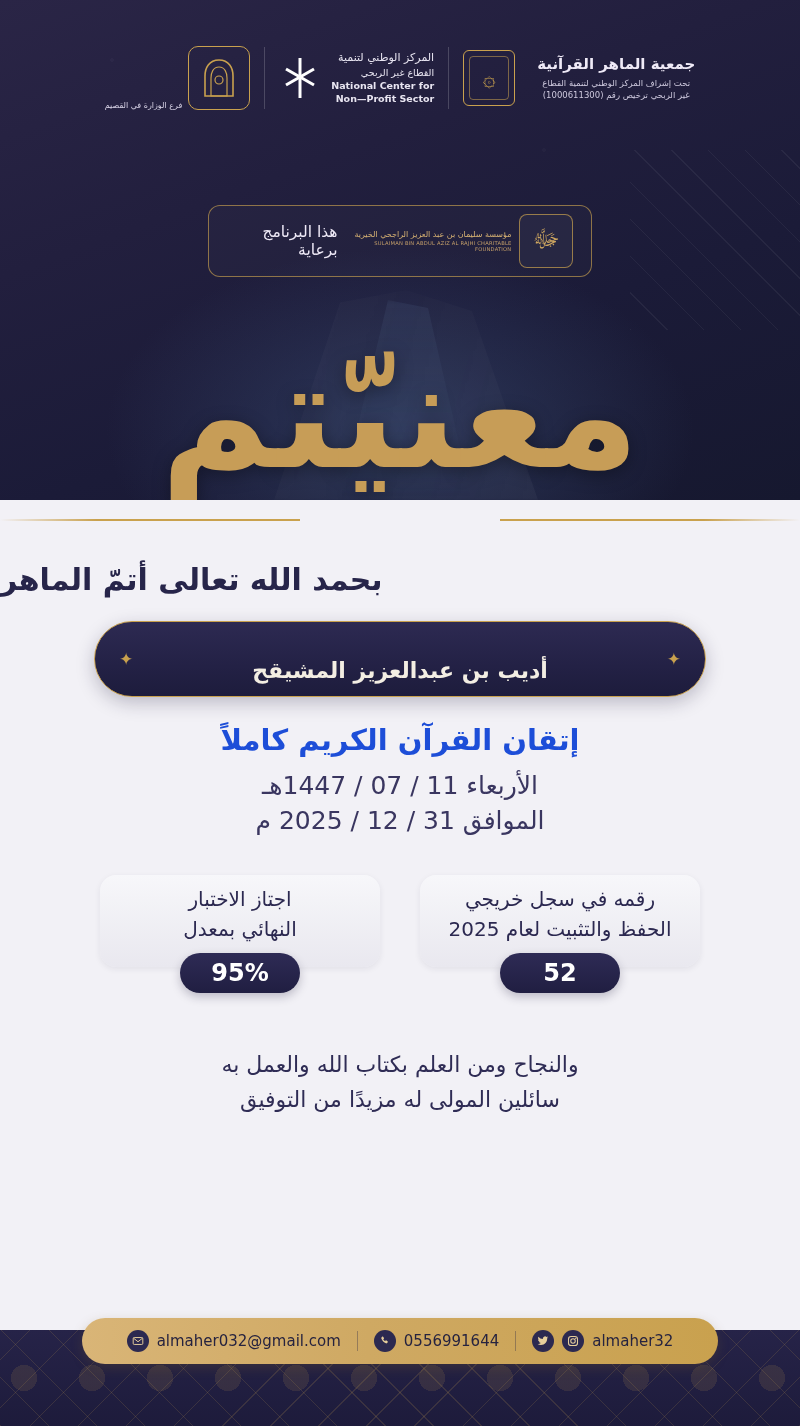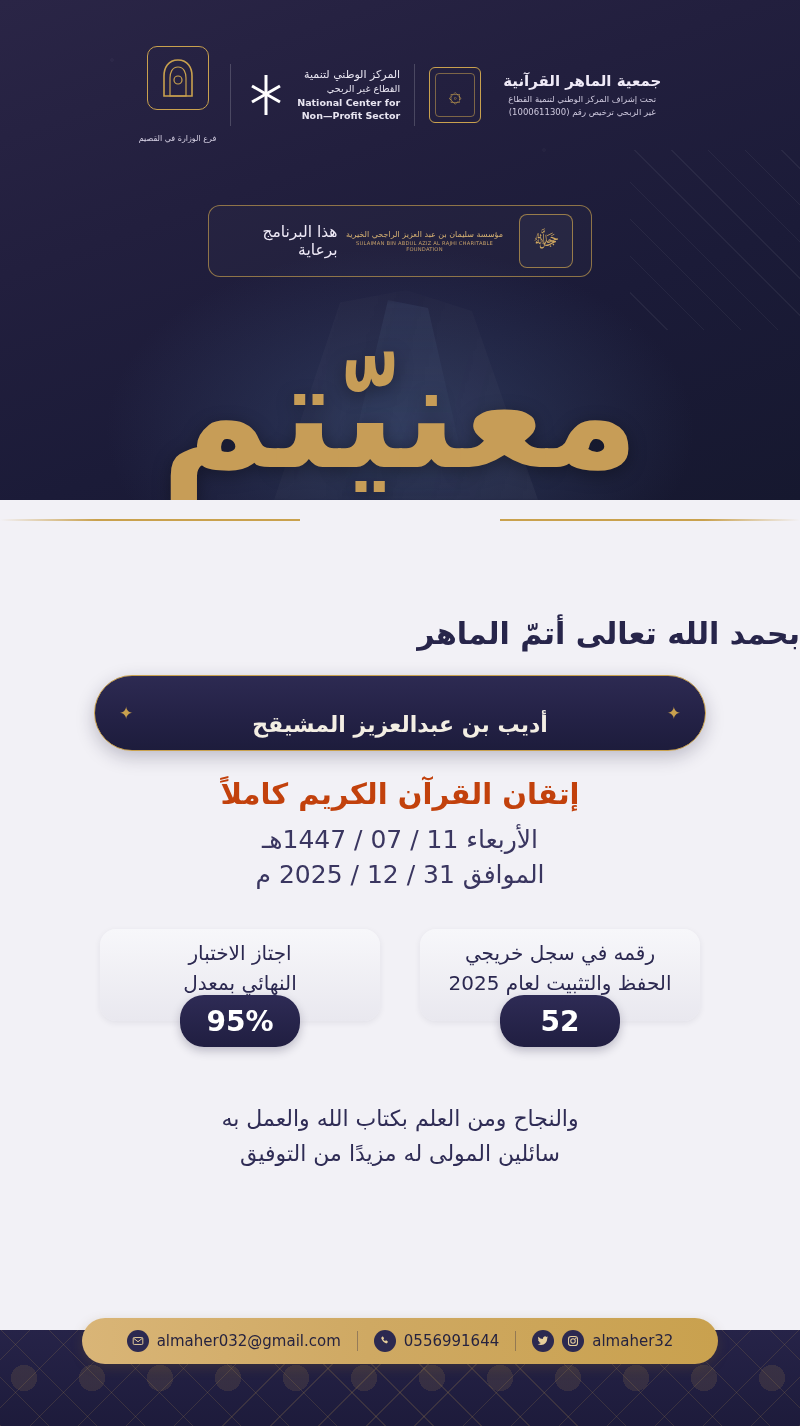--- a/index.html
+++ b/index.html
@@ -79,21 +79,21 @@
   }
 
   .ncnp { display: flex; align-items: center; gap: 10px; }
   .ncnp-txt { text-align: right; color: #e8e5f1; line-height: 1.4; }
   .ncnp-txt .a1 { font-size: 11px; }
   .ncnp-txt .a2 { font-size: 9.5px; }
   .ncnp-txt .e1 { font-size: 9.5px; font-weight: 700; direction: ltr; }
   .ncnp-txt .e2 { font-size: 9.5px; font-weight: 700; direction: ltr; }
   .ncnp-mark { width: 42px; height: 48px; color: #fff; display:flex;align-items:center;justify-content:center;}
 
-  .ministry { display: flex; flex-direction: column; align-items: center; gap: 24px; }
+  .ministry { display: flex; flex-direction: row; align-items: flex-end; gap: 6px; }
   .ministry-badge {
     width: 62px; height: 64px;
     border: 1.4px solid #c9a14e; border-radius: 10px;
     display: flex; align-items: center; justify-content: center;
     color: #c9a14e;
   }
   .ministry-cap { font-size: 8px; color: #d8d3e6; }
 
   
   .sponsor {
@@ -108,21 +108,21 @@
   .sponsor-label { color: #efeaf7; font-size: 15.5px; }
   .sponsor-logo { display:flex; align-items:center; gap:8px; }
   .sponsor-mark {
     width: 54px; height: 54px; border-radius: 8px;
     border: 1.2px solid rgba(201,161,78,0.7);
     display:flex; align-items:center; justify-content:center;
     color:#cfa760; font-size: 24px;
     background: rgba(255,255,255,0.03);
     position: relative;
   }
-  .sponsor-name { text-align:center; line-height:1.25; }
+  .sponsor-name { line-height:1.25; }
   .sponsor-name .s1 { font-size: 8px; color: #d7b273; }
   .sponsor-name .s2 { font-size: 5.2px; color: #c6a06a; letter-spacing: .2px; }
 
   
   .calligraphy {
     position: absolute; top: 340px; left: 0; width: 800px;
     text-align: center;
     color: #c79d57;
     font-family: "DejaVu Sans", "Liberation Sans", sans-serif;
     font-size: 150px;
@@ -141,22 +141,22 @@
   }
   .gold-rule-gap {
     position: absolute; top: 512px; left: 300px; width: 200px; height: 18px;
     background: #f2f1f6; z-index: 4;
   }
 
   
   .body-area { position: absolute; top: 500px; left: 0; width: 800px; height: 800px; }
 
   .headline {
-    margin-top: 116px;
-    text-align: right;
+    margin-top: 62px;
+    text-align: left;
     color: #27254a;
     font-size: 30px;
     font-weight: 700;
     letter-spacing: 1px;
   }
 
   .name-pill {
     margin: 24px auto 0;
     width: 612px; height: 76px;
     border-radius: 38px;
@@ -169,21 +169,21 @@
   .name-pill .txt { color: #f3eee3; font-size: 22px; font-weight: 700; margin-top: 23px; }
   .name-pill .orn {
     position: absolute; top: 50%; transform: translateY(-50%);
     color: #c9a14e; font-size: 17px;
   }
   .name-pill .orn.r { right: 24px; }
   .name-pill .orn.l { left: 24px; }
 
   .achievement {
     margin-top: 26px; text-align: center;
-    color: #c2410c; font-size: 29px; font-weight: 700; letter-spacing: .5px;
+    color: #1d4ed8; font-size: 29px; font-weight: 700; letter-spacing: .5px;
   }
   .date-h { margin-top: 14px; text-align:center; color:#3a3660; font-size: 25px; }
   .date-g { margin-top: 6px; text-align:center; color:#3a3660; font-size: 25px; }
   .duration { margin-top: 12px; text-align:center; color:#6a6788; font-size: 17px; }
 
   
   .stats {
     margin-top: 40px;
     display: flex; justify-content: center; gap: 40px;
   }
@@ -194,24 +194,24 @@
     box-shadow: 0 2px 6px rgba(40,38,70,0.08);
     display: flex; align-items: center; justify-content: center;
     position: relative;
   }
   .stat .label {
     text-align: center; color: #2b2850; font-size: 20px; line-height: 1.5;
     padding: 0 16px 14px;
   }
   .stat .value {
     position: absolute; bottom: -26px; left: 50%; transform: translateX(-50%);
-    min-width: 120px; height: 52px; padding: 0 22px;
+    min-width: 120px; height: 40px; padding: 0 22px;
     border-radius: 24px;
     background: linear-gradient(180deg, #2e2b55 0%, #201e41 100%);
-    color: #fff; font-size: 28px; font-weight: 700;
+    color: #fff; font-size: 24px; font-weight: 700;
     display: flex; align-items: center; justify-content: center;
     box-shadow: 0 4px 10px rgba(30,28,60,0.25);
   }
 
   .duaa {
     margin-top: 80px; text-align: center;
     color: #2f2c55; font-size: 22px; line-height: 1.6;
   }
 
   

